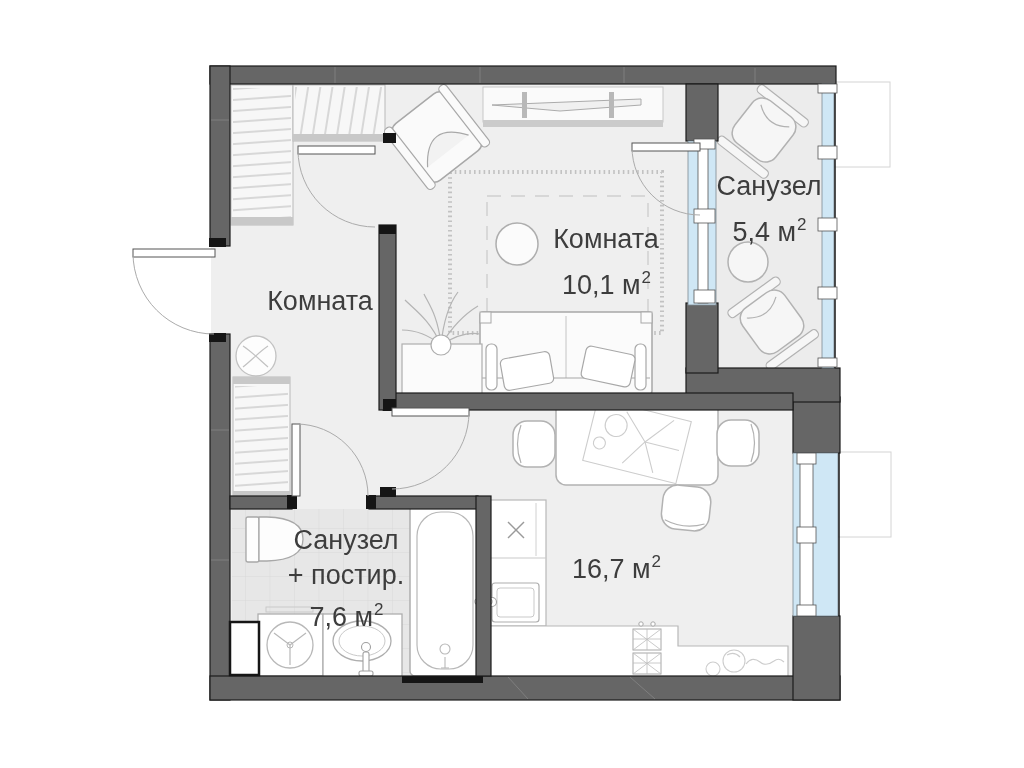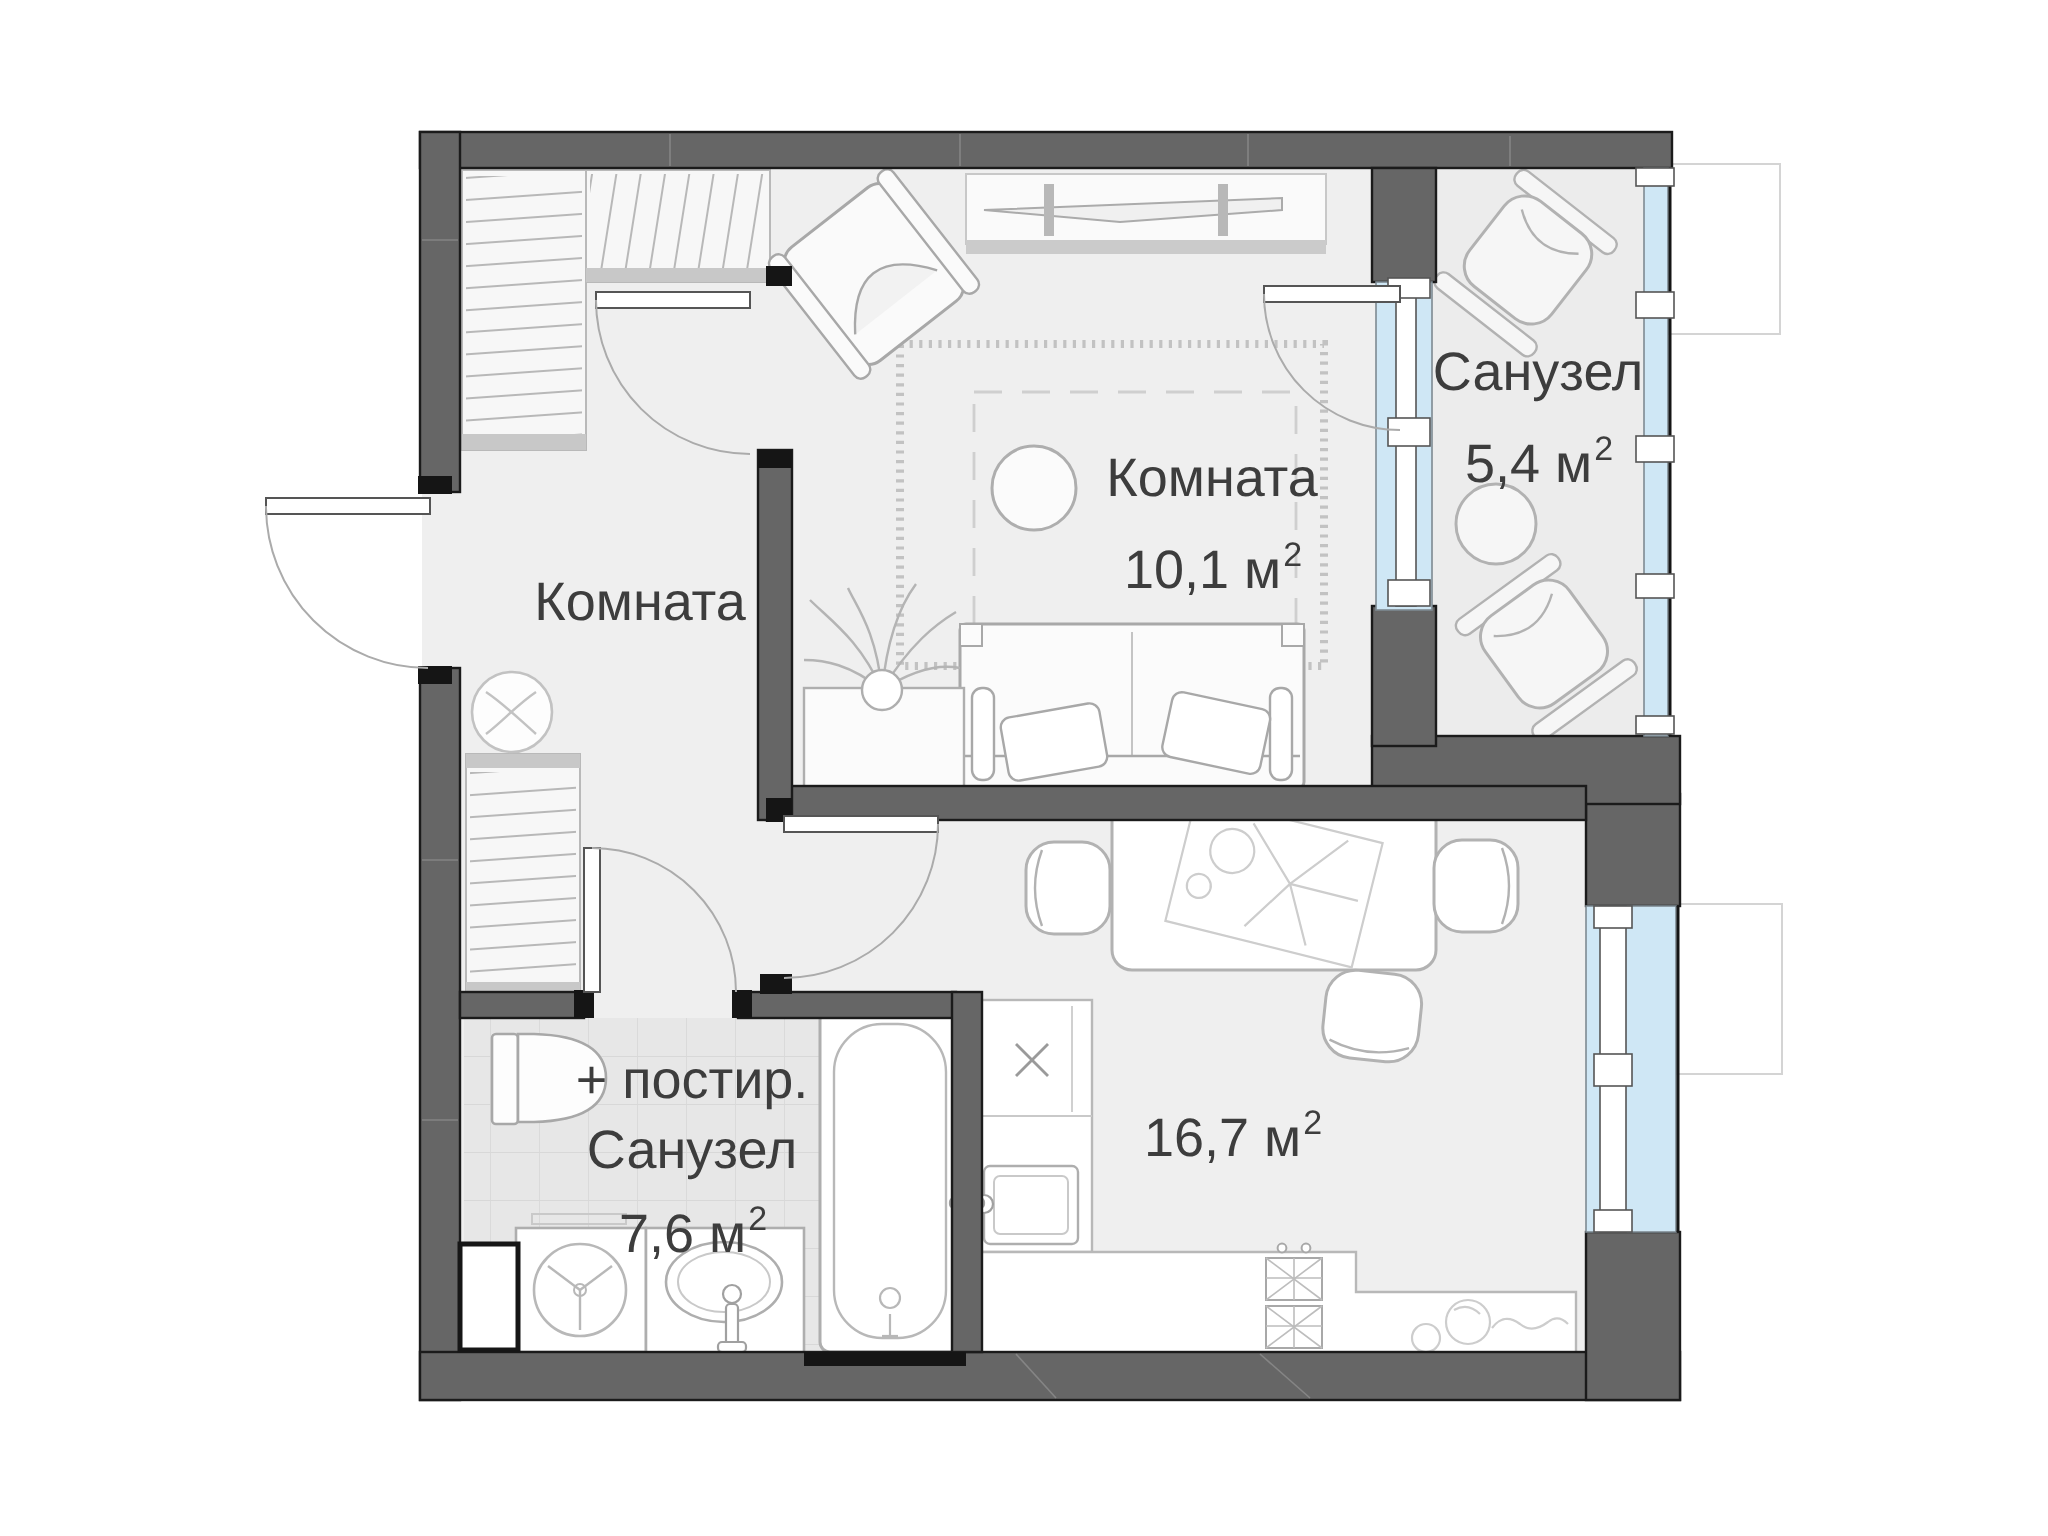--- a/index.html
+++ b/index.html
@@ -322,22 +322,22 @@
   <div>Комната</div>
   <div><span>10,1 м</span><sup>2</sup></div>
 </div>
 
 <div class="room-label" style="left:769px;top:209px;">
   <div>Санузел</div>
   <div><span>5,4 м</span><sup>2</sup></div>
 </div>
 
 <div class="room-label tight" style="left:346px;top:579px;">
+  <div>Санузел</div>
   <div>+ постир.</div>
-  <div>Санузел</div>
   <div><span>7,6 м</span><sup>2</sup></div>
 </div>
 
 <div class="room-label" style="left:616px;top:566px;">
   <div><span>16,7 м</span><sup>2</sup></div>
 </div>
 
 </div>
 
 </body></html>

